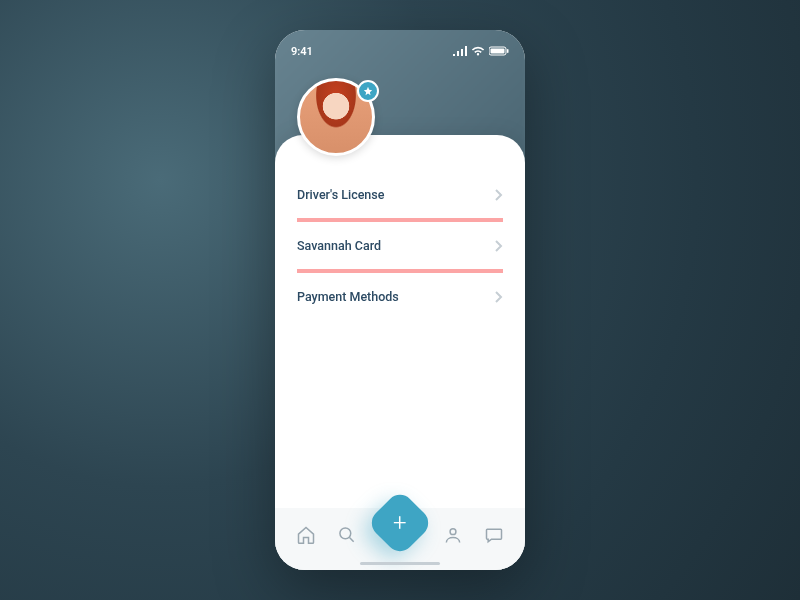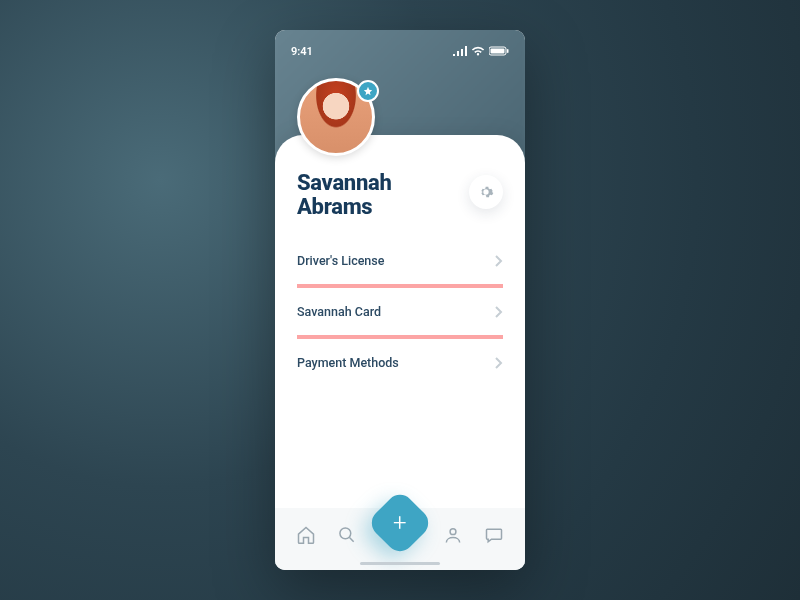--- a/index.html
+++ b/index.html
@@ -3,21 +3,21 @@
 <meta charset="utf-8">
 <style>
   * { box-sizing: border-box; margin: 0; padding: 0; }
   html, body { width: 800px; height: 600px; overflow: hidden; font-family: -apple-system, BlinkMacSystemFont, "Segoe UI", Roboto, sans-serif; }
   body {
     background: radial-gradient(circle at 20% 30%, #4a6b78 0%, #2d4551 40%, #243944 70%, #1e2f38 100%);
     display: flex; align-items: center; justify-content: center;
   }
   .phone {
     width: 250px; height: 540px; position: relative;
-    border-radius: 10px; overflow: hidden;
+    border-radius: 30px; overflow: hidden;
     background: #fff;
     box-shadow: 0 20px 60px rgba(0,0,0,.35);
   }
   
   .phone-bg {
     position: absolute; inset: 0;
     background: linear-gradient(135deg, #6a8693 0%, #4a6572 50%, #3a5361 100%);
     filter: blur(6px);
     transform: scale(1.1);
   }
@@ -124,31 +124,20 @@
     <div class="avatar"></div>
     <div class="badge">
       <svg width="10" height="10" viewBox="0 0 24 24">
           <path fill="#fff" d="M12 2l2.9 6.9L22 10l-5.5 4.8L18 22l-6-3.8L6 22l1.5-7.2L2 10l7.1-1.1z"></path>
         </svg>
     </div>
   </div>
 
   <div class="card">
     <div class="card-inner">
-      <div class="name-row">
-        <h1 class="name">
-          <span>Savannah</span><br>
-          <span>Abrams</span>
-        </h1>
-        <div class="gear">
-          <svg width="16" height="16" viewBox="0 0 24 24">
-              <path fill="currentColor" d="M12 8a4 4 0 100 8 4 4 0 000-8zm9 4l2 1.5-2 3.5-2.4-.7a7 7 0 01-1.7 1l-.4 2.7h-4l-.4-2.7a7 7 0 01-1.7-1L7 17l-2-3.5L7 12l-2-1.5L7 7l2.4.7a7 7 0 011.7-1L11.5 4h4l.4 2.7a7 7 0 011.7 1L20 7l2 3.5z" opacity=".85"></path>
-            </svg>
-        </div>
-      </div>
 
       <ul class="menu">
         <li class="menu-item">
           <span class="menu-label">Driver's License</span>
           <svg class="chev" width="8" height="12" viewBox="0 0 8 12">
               <path fill="none" stroke="currentColor" stroke-width="2" d="M1 1l5 5-5 5"></path>
             </svg>
         </li>
         <li class="menu-item">
           <span class="menu-label">Savannah Card</span>

